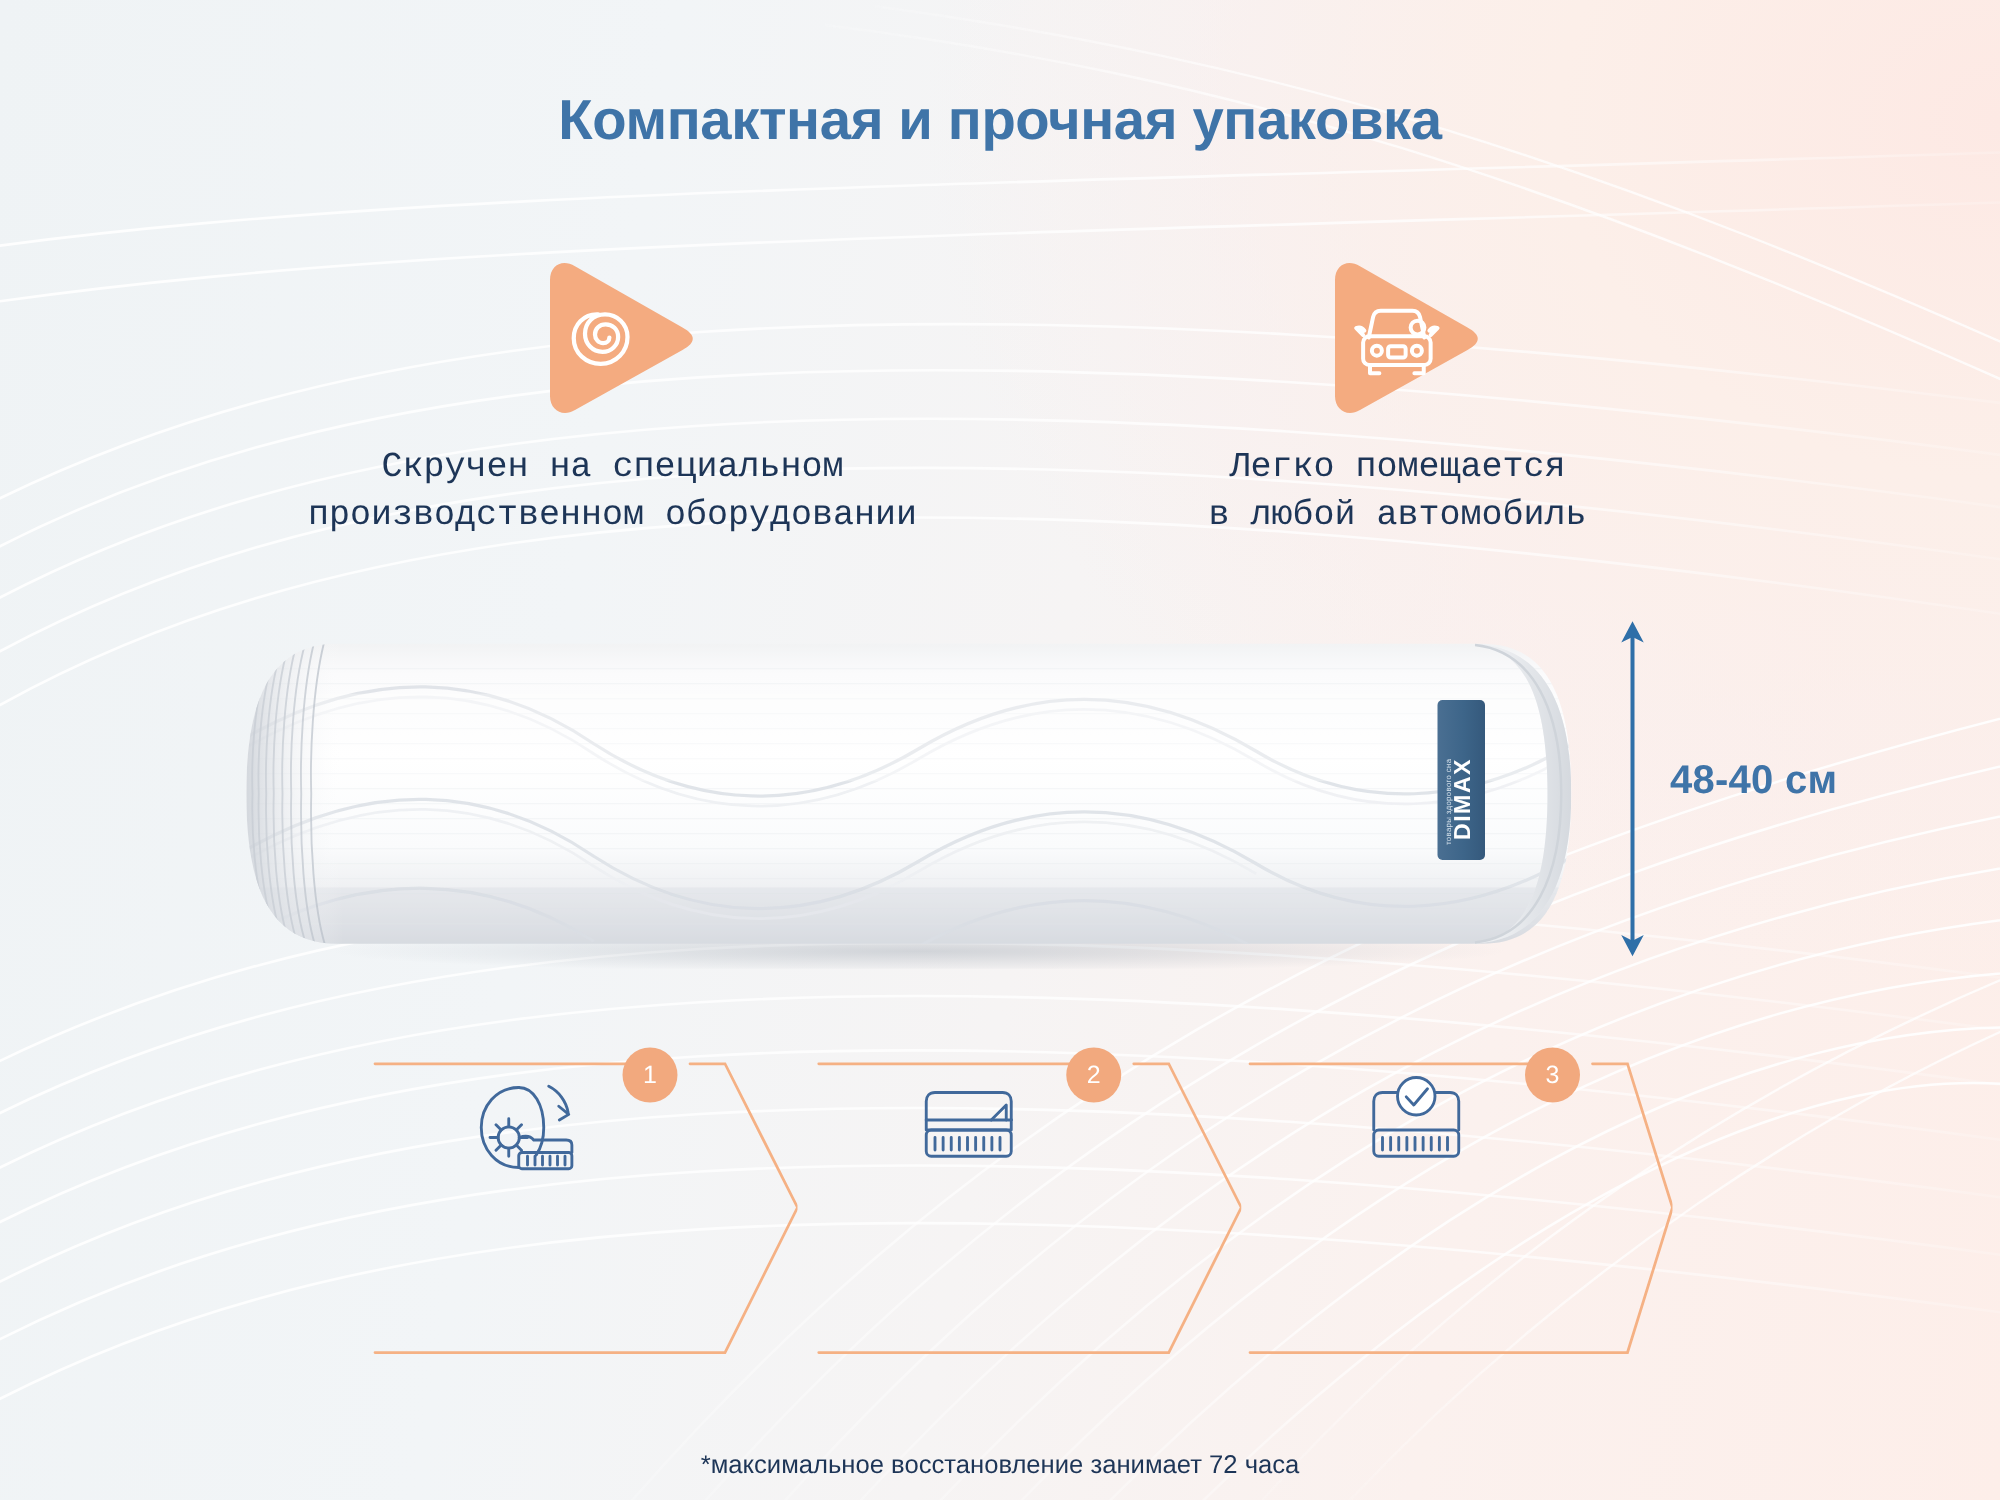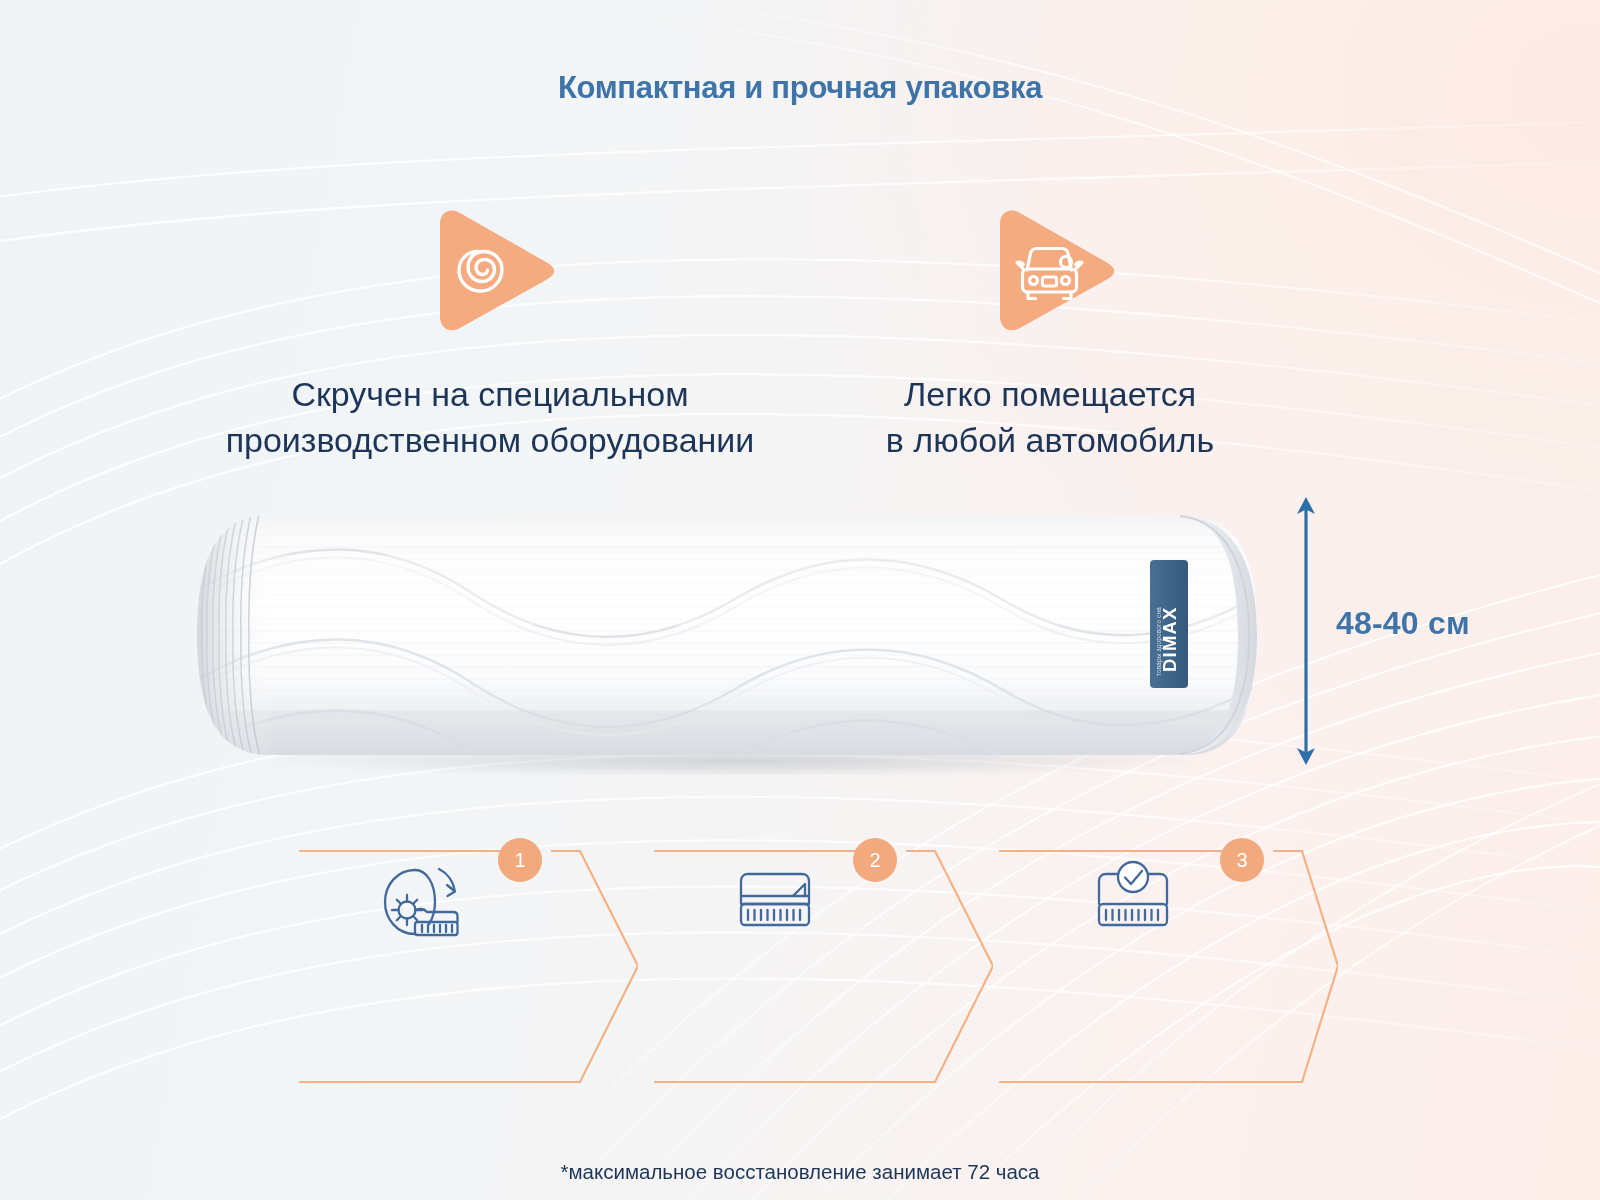--- a/index.html
+++ b/index.html
@@ -33,50 +33,50 @@
     pointer-events: none;
   }
 
   
   .title {
     position: absolute;
     top: 70px;
     left: 0;
     width: 1600px;
     text-align: center;
-    font-size: 31px;
+    font-size: 45px;
     font-weight: bold;
     letter-spacing: -0.3px;
     color: #3f74a8;
     font-family: "Liberation Sans", sans-serif;
   }
 
   
   .feature {
     position: absolute;
     text-align: center;
   }
   .feature-badge {
     position: relative;
     width: 145px;
     height: 140px;
     margin: 0 auto;
   }
   .feature-badge svg { display: block; }
   .feature-text {
-    margin-top: 32px;
-    font-size: 34px;
+    margin-top: 16px;
+    font-size: 28px;
     line-height: 1.35;
     color: #1d3557;
     white-space: pre-line;
-    font-family: Liberation Sans, sans-serif;
+    font-family: Liberation Mono, monospace;
   }
 
   #feature-1 { left: 190px; top: 200px; width: 600px; }
-  #feature-2 { left: 800px; top: 200px; width: 500px; }
+  #feature-2 { left: 868px; top: 200px; width: 500px; }
 
   
   #roll-wrap {
     position: absolute;
     left: 175px;
     top: 495px;
     width: 1110px;
     height: 280px;
   }
 

